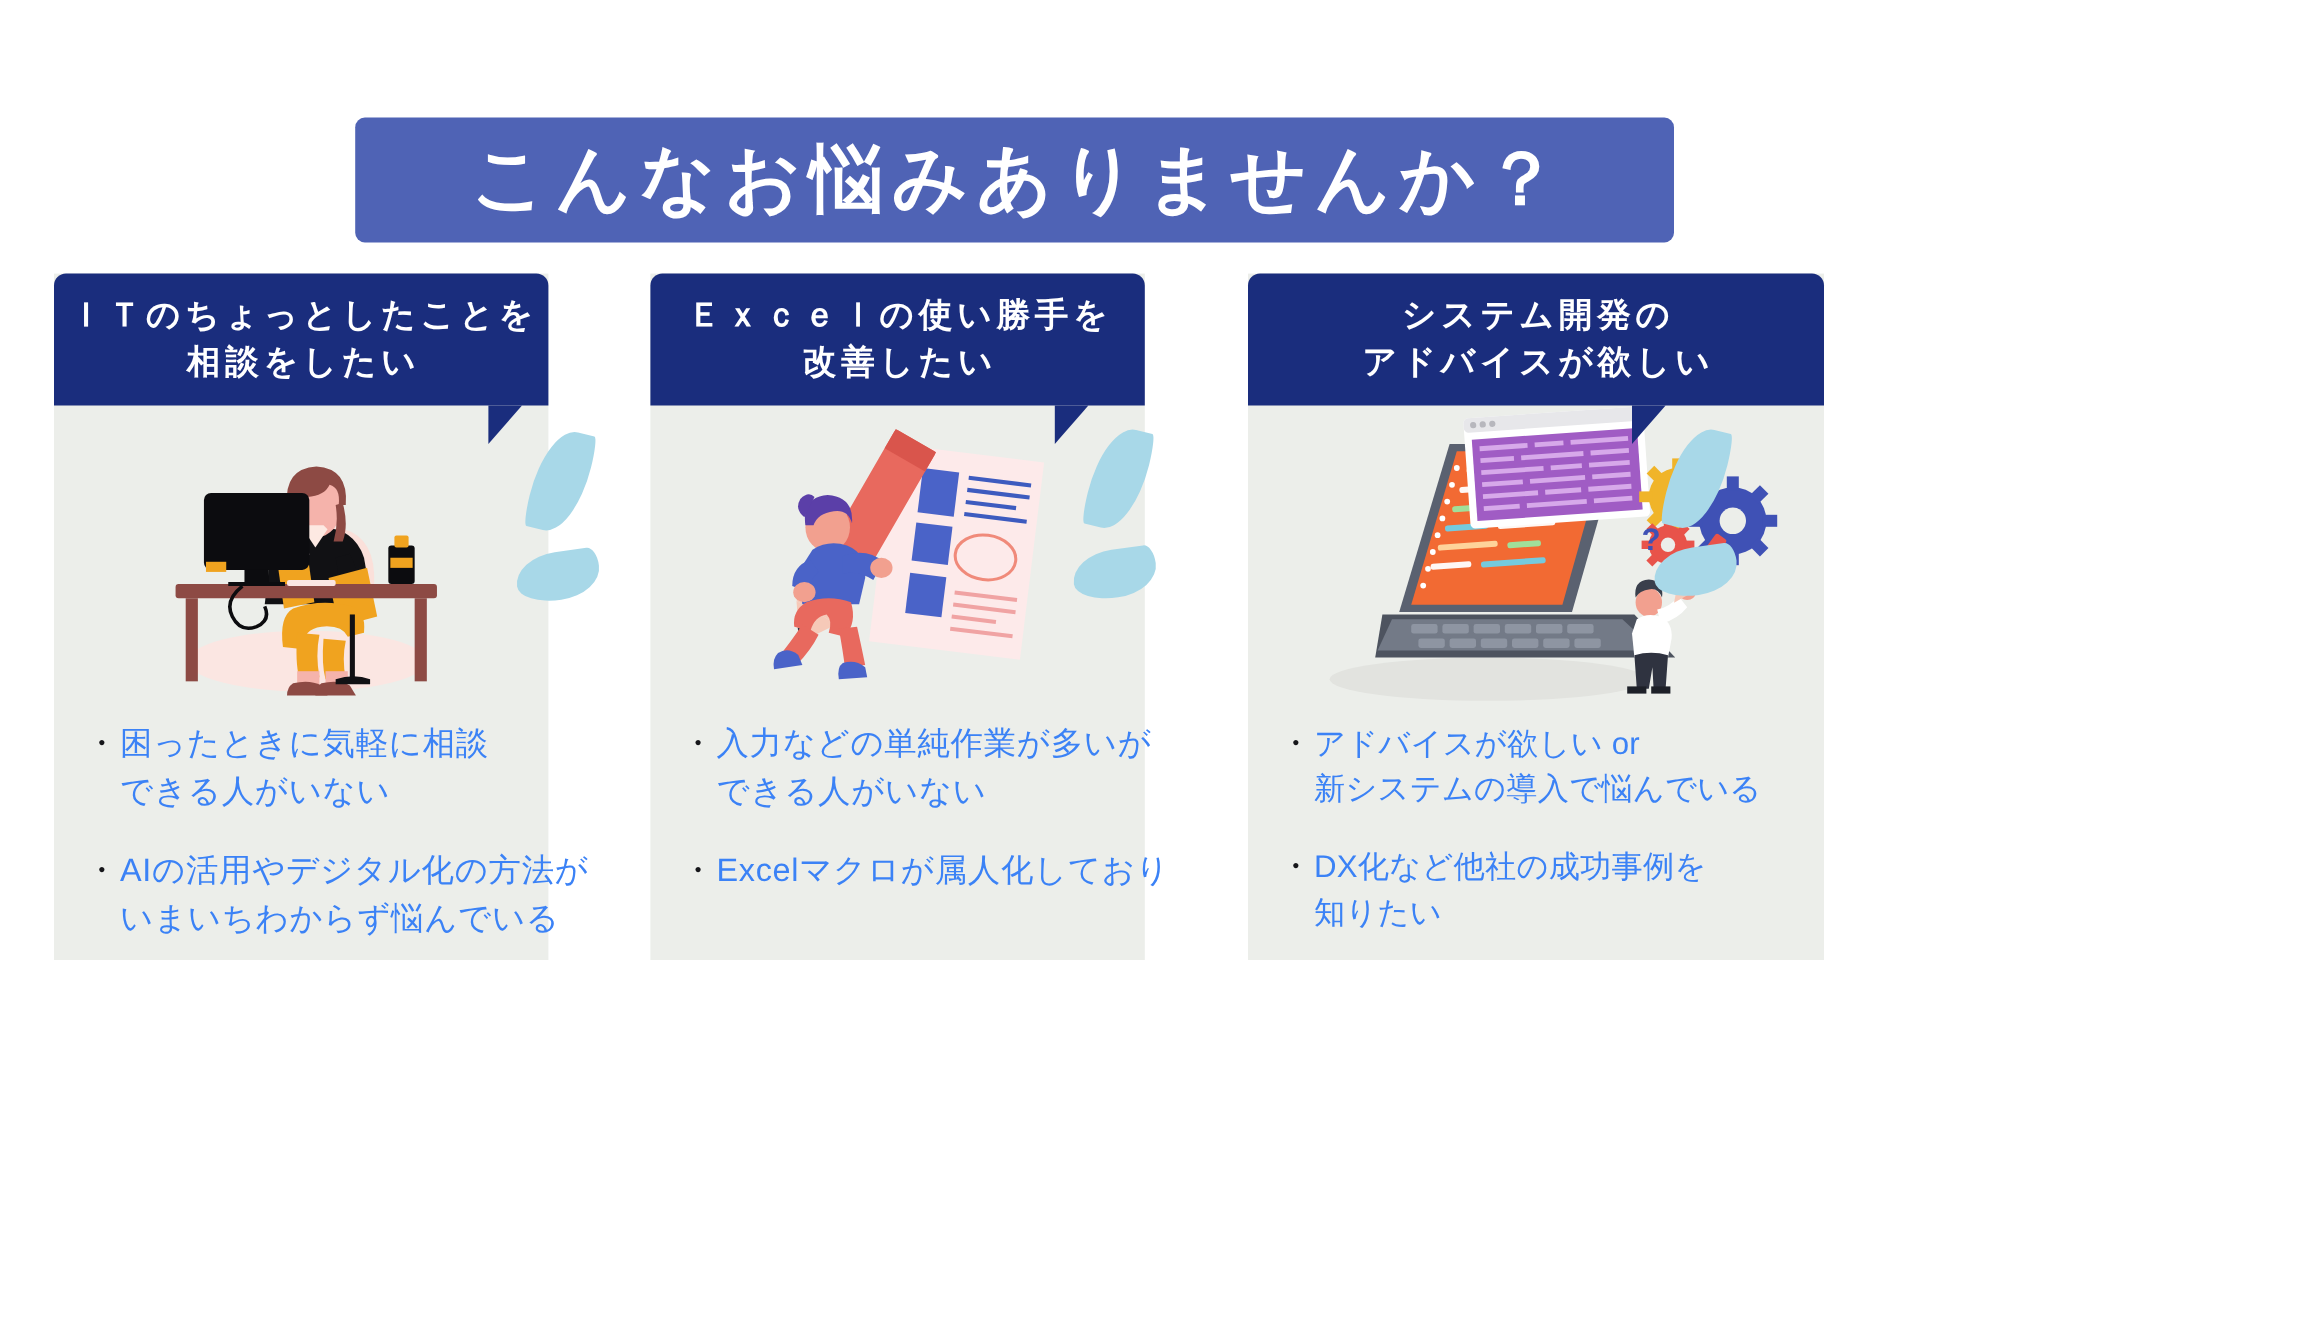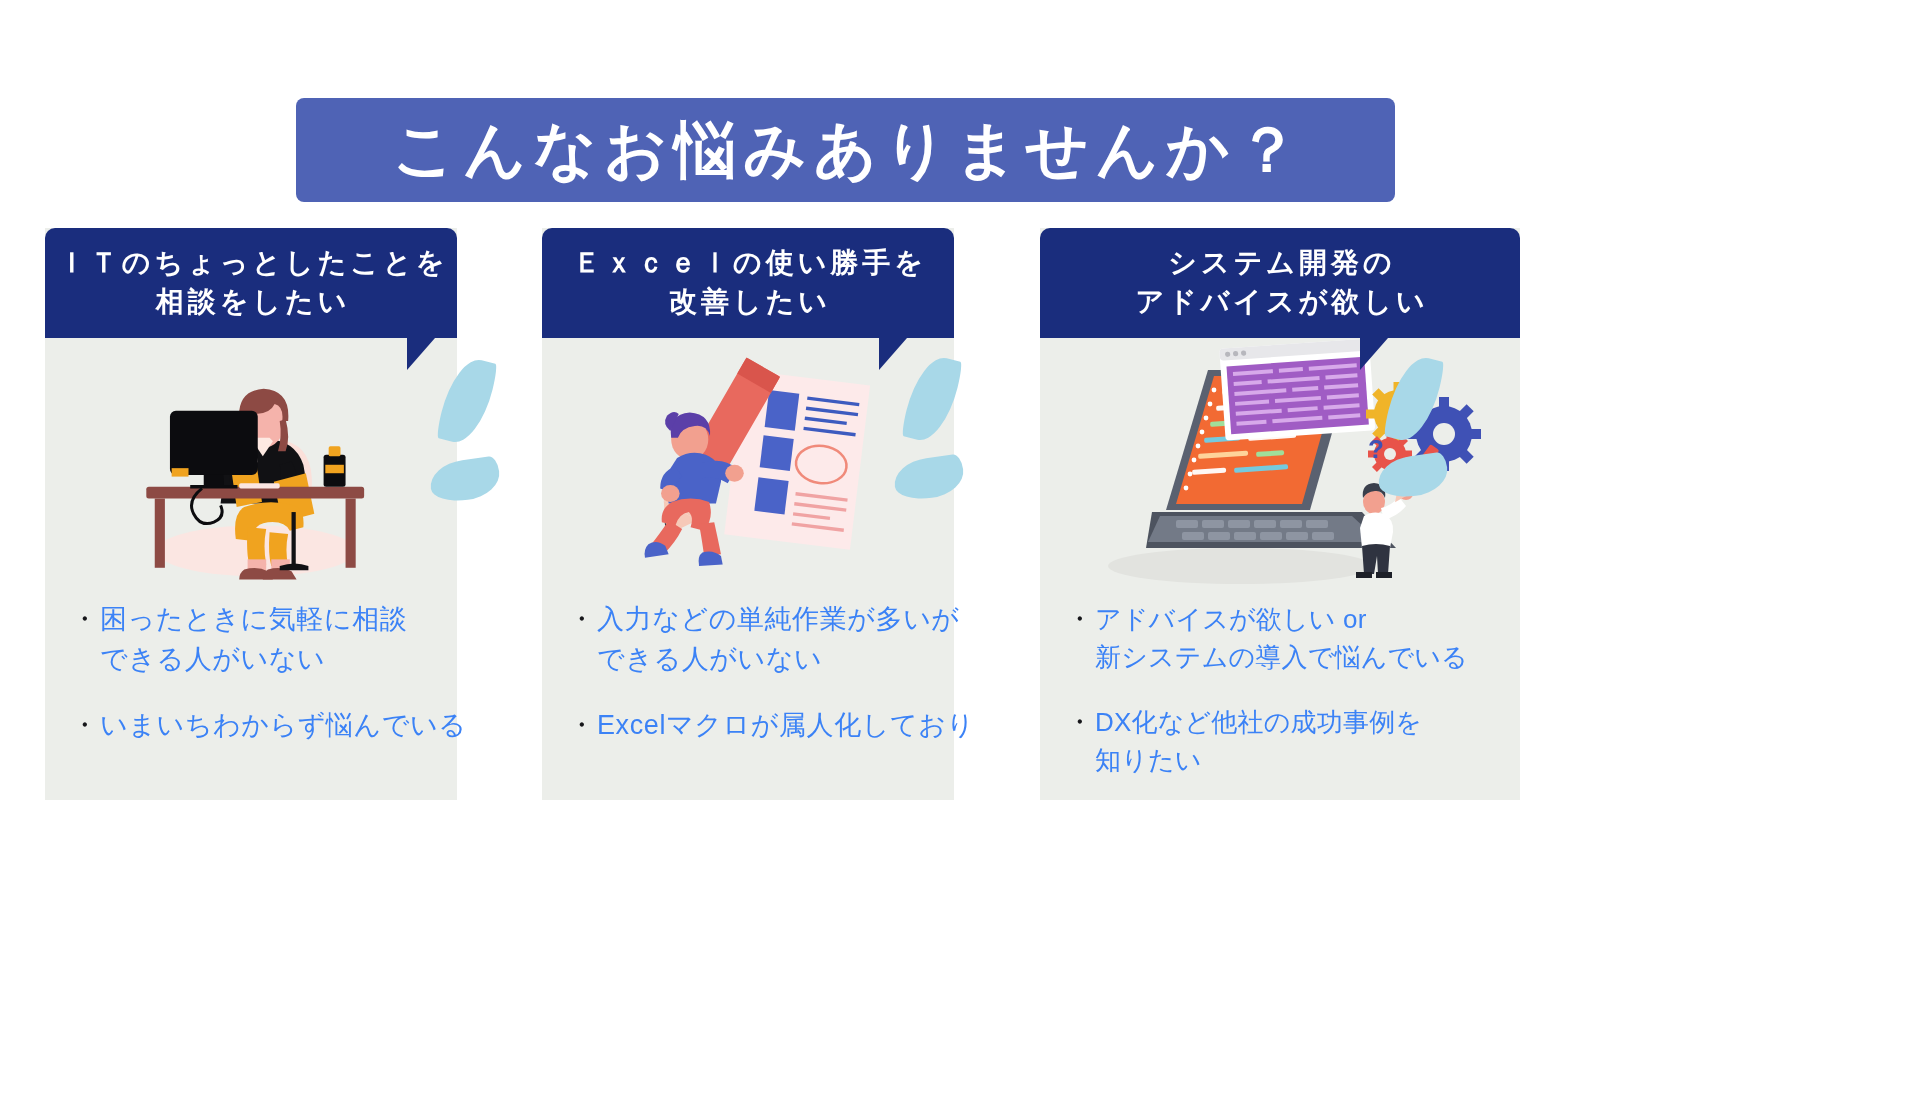--- a/index.html
+++ b/index.html
@@ -221,20 +221,21 @@
       <div class="bullet">
         <span class="bullet-mark">・</span>
         <span class="bullet-lines">
           <div class="bullet-line">困ったときに気軽に相談</div>
           <div class="bullet-line">できる人がいない</div>
         </span>
       </div>
       <div class="bullet">
         <span class="bullet-mark">・</span>
         <span class="bullet-lines">
+          <div class="bullet-line">AIの活用やデジタル化の方法が</div>
           <div class="bullet-line">いまいちわからず悩んでいる</div>
         </span>
       </div>
     </div>
   </div>
 
   <div class="card" id="card-1">
     <div class="card-body"></div>
 
     <div class="drop drop-a"></div>

